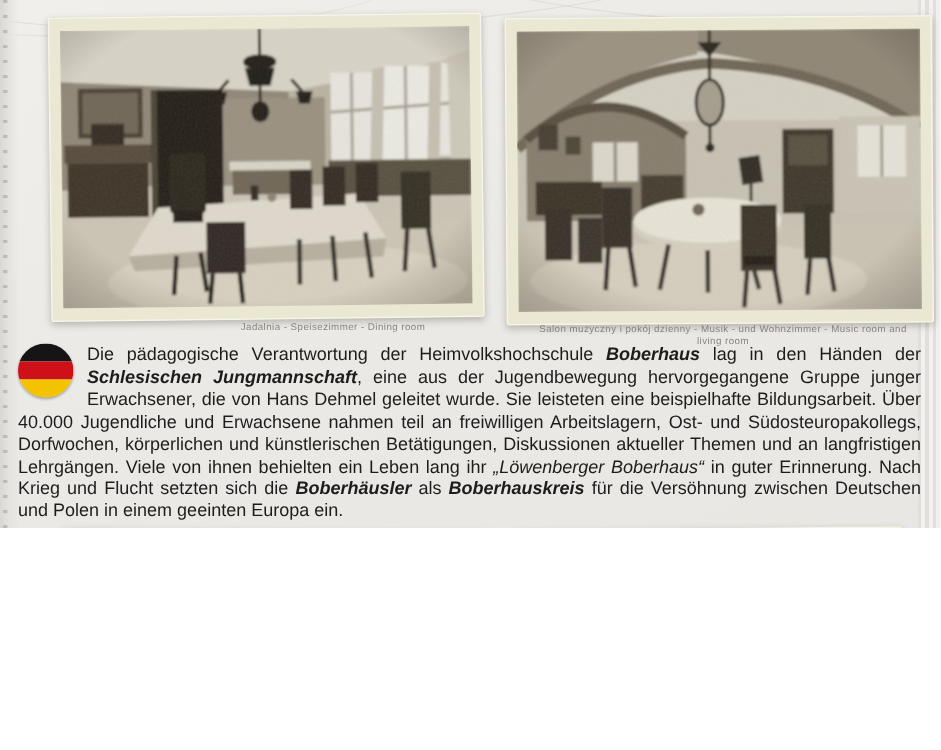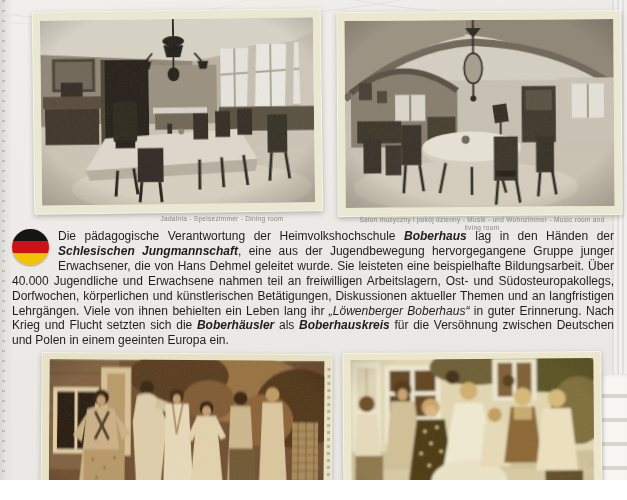--- a/index.html
+++ b/index.html
@@ -1,16 +1,16 @@
 <!DOCTYPE html>
 <html><head>
 <meta charset="utf-8">
 <style>
   html,body{margin:0;padding:0;background:#ffffff;}
-  .stage{position:relative;width:627px;height:480px;overflow:hidden;
+  .stage{position:relative;width:627px;height:352px;overflow:hidden;
          background:linear-gradient(160deg,#f0efec 0%,#ebe9e6 55%,#e9e7e4 100%);
          font-family:"Liberation Sans", sans-serif;}
   
   .wrinkle{position:absolute;border:1px solid transparent;border-bottom-color:#dddbd6;border-radius:50%;opacity:.8;}
   .w1{left:-60px;top:-52px;width:520px;height:70px;transform:rotate(-2deg);}
   .w2{left:300px;top:-46px;width:420px;height:60px;transform:rotate(2deg);}
   .w3{left:-40px;top:-20px;width:300px;height:40px;transform:rotate(-4deg);opacity:.5;}
   
   .edge-left{position:absolute;left:0;top:0;width:13px;height:100%;
     background:linear-gradient(90deg,#d9d7d3 0,#e5e3e0 45%,rgba(237,235,232,0) 100%);}

